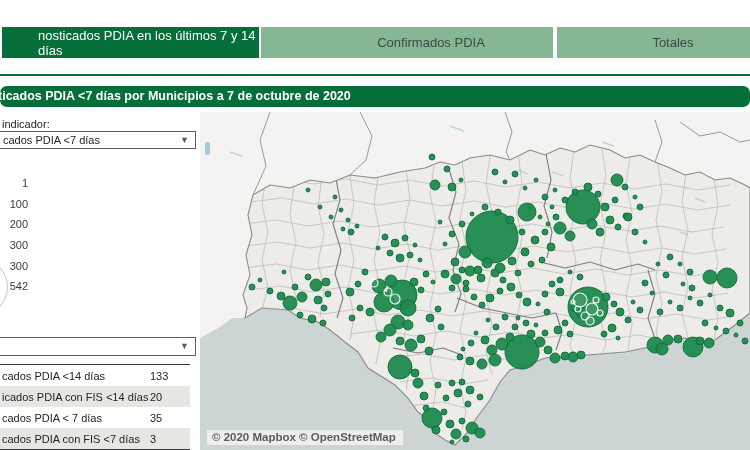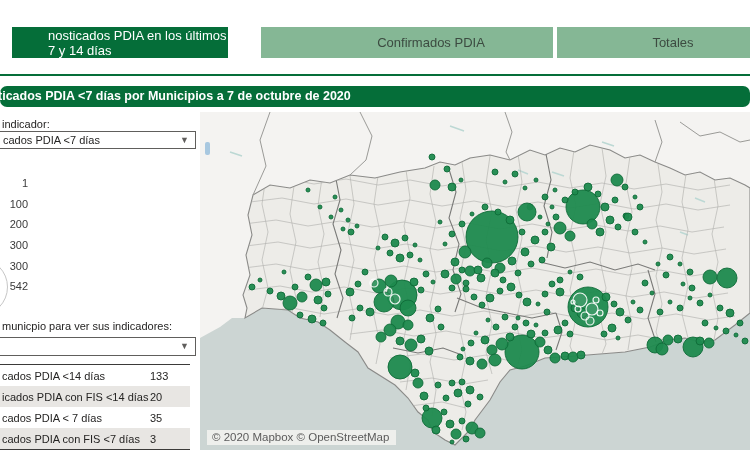--- a/index.html
+++ b/index.html
@@ -7,21 +7,21 @@
     width:750px;height:450px;overflow:hidden;position:relative;background:#ffffff;
     font-family:"Liberation Sans", sans-serif;
     -webkit-font-smoothing:antialiased;
   }
   
   .tabbar{position:absolute;top:27px;left:0;width:100%;height:31px;}
   .tab{position:absolute;top:0;height:31px;display:flex;align-items:center;justify-content:center;
        font-size:13px;cursor:pointer;box-sizing:border-box;}
   .tab.active{background:#056e39;color:#ffffff;justify-content:flex-start;padding-left:3px;}
   .tab.inactive{background:#85b795;color:#3c4b41;}
-  #tab1{left:12px;width:216px;padding-left:36px;}
+  #tab1{left:2px;width:257px;padding-left:36px;}
   #tab2{left:261px;width:292px;padding-left:48px;}
   #tab3{left:557px;width:232px;}
   .rule{position:absolute;left:0;width:100%;height:2px;background:#056e39;top:74px;}
   
   .titlebar{position:absolute;top:86px;left:0;width:100%;height:21px;background:#056e39;
             color:#fff;font-weight:bold;font-size:12.5px;line-height:21px;white-space:nowrap;text-indent:-2px;border-radius:7px;}
   
   .sidebar{position:absolute;left:0;top:112px;width:200px;height:338px;background:#fff;font-size:11px;color:#252423;padding-left:34px;}
   .side-label{position:absolute;left:2px;white-space:nowrap;}
   .lbl1{top:6px;} .lbl2{top:208px;}
@@ -32,21 +32,21 @@
   .legend{position:absolute;top:65px;left:0;width:28px;text-align:right;color:#3a3a3a;}
   .legend div{height:20.7px;line-height:12px;}
   .legend-arc{position:absolute;left:-50px;top:146px;width:56px;height:56px;border:1px solid #c6c6c6;
               border-radius:50%;background:transparent;}
   .table{position:absolute;top:252px;left:-6px;width:196px;border-top:1px solid #3b3a39;border-bottom:1px solid #3b3a39;}
   .trow{display:flex;height:21px;align-items:center;white-space:nowrap;}
   .trow:nth-child(even){background:#e8e6e3;}
   .trow .tl{padding-left:8px;flex:1;overflow:hidden;}
   .trow .tv{padding-right:10px;min-width:30px;}
   
-  .map{position:absolute;left:200px;top:112px;width:550px;height:338px;background:#fdba74;}
+  .map{position:absolute;left:200px;top:112px;width:550px;height:338px;background:#fdba74;font-weight:bold;}
   .map svg{display:block;}
   .attribution{position:absolute;left:7px;bottom:5px;background:rgba(247,246,244,0.78);color:#5b5b5b;
                font-size:11.5px;padding:1px 7px 2px 5px;white-space:nowrap;}
   .side-handle{position:absolute;left:5px;top:30px;width:5px;height:13px;background:#a8c8e0;border-radius:2px;}
 </style>
 </head>
 <body>
 
 <div style="position:absolute;top:0;left:0;width:100%;height:27px;background:#fff;"></div>
 
@@ -76,21 +76,20 @@
   <div class="legend-arc"></div>
   <div class="legend">
     <div>1</div>
     <div>100</div>
     <div>200</div>
     <div>300</div>
     <div>300</div>
     <div>542</div>
   </div>
 
-  <div class="side-label lbl2">municpio para ver sus indicadores:</div>
   <div class="select sel2">
     <span></span>
     <span class="caret">▼</span>
   </div>
 
   <div class="table">
     <div class="trow">
       <span class="tl">cados PDIA &lt;14 días</span>
       <span class="tv">133</span>
     </div>

